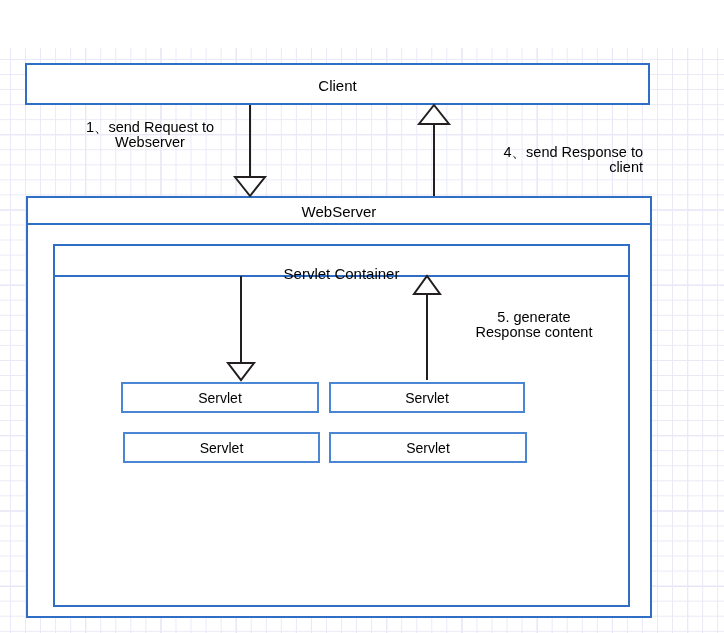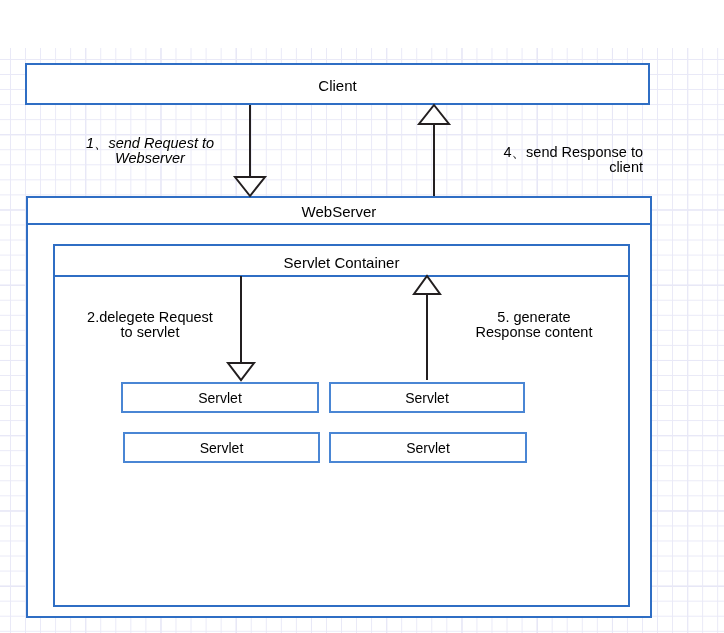--- a/index.html
+++ b/index.html
@@ -110,21 +110,21 @@
   <div class="node" id="client-box">
     <div class="node-title" style="top:13px;">Client</div>
   </div>
 
   <div class="node" id="webserver-box">
     <div class="hdr-rule" style="top:25px;"></div>
     <div class="node-title" style="top:6px;">WebServer</div>
 
     <div class="node" id="container-box">
       <div class="hdr-rule" style="top:29px;"></div>
-      <div class="node-title" style="top:9px;">Servlet Container</div>
+      <div class="node-title" style="top:20px;">Servlet Container</div>
 
       <div class="servlet-box" style="left:66px;  top:136px; width:198px; height:31px;">Servlet</div>
 
       <div class="servlet-box" style="left:274px; top:136px; width:196px; height:31px;">Servlet</div>
 
       <div class="servlet-box" style="left:68px;  top:186px; width:197px; height:31px;">Servlet</div>
 
       <div class="servlet-box" style="left:274px; top:186px; width:198px; height:31px;">Servlet</div>
     </div>
   </div>
@@ -145,26 +145,24 @@
       <line x1="241" y1="228" x2="241" y2="314" stroke="#231f20" stroke-width="2"></line>
       <polygon points="228,315 254,315 241,332" fill="#ffffff" stroke="#231f20" stroke-width="2"></polygon>
     </g>
 
     <g>
       <line x1="427" y1="332" x2="427" y2="245" stroke="#231f20" stroke-width="2"></line>
       <polygon points="414,246 440,246 427,228" fill="#ffffff" stroke="#231f20" stroke-width="2"></polygon>
     </g>
   </svg>
 
-  <div class="edge-label" style="left:55px; top:88px; width:190px;font-style:italic;">1、send Request to
+  <div class="edge-label" style="left:55px; top:72px; width:190px;">1、send Request to
 Webserver</div>
 
   <div class="edge-label" style="left:443px; top:97px; width:200px;text-align:right;">4、send Response to
 client</div>
 
-  <div class="edge-label" style="left:64px; top:262px; width:172px;">2.delegete Request
-to servlet</div>
 
   <div class="edge-label" style="left:444px; top:262px; width:180px;">5. generate
 Response content</div>
 
 
 </div>
 
 </body></html>

